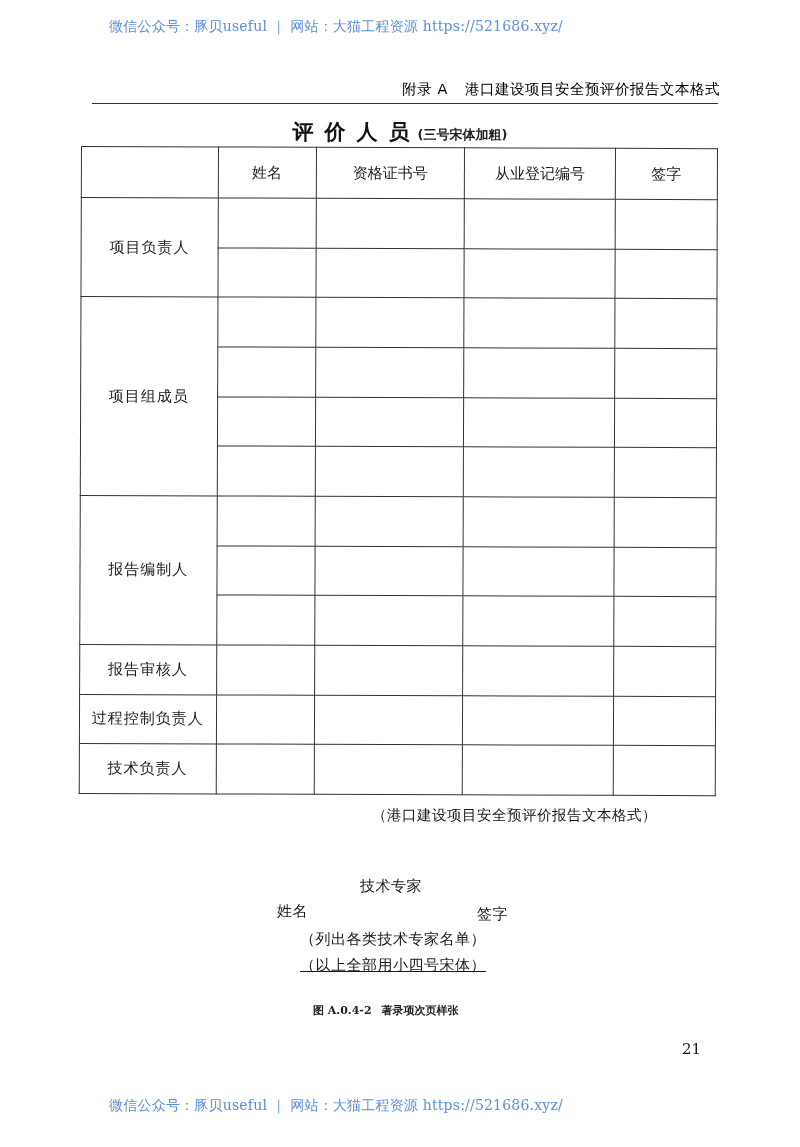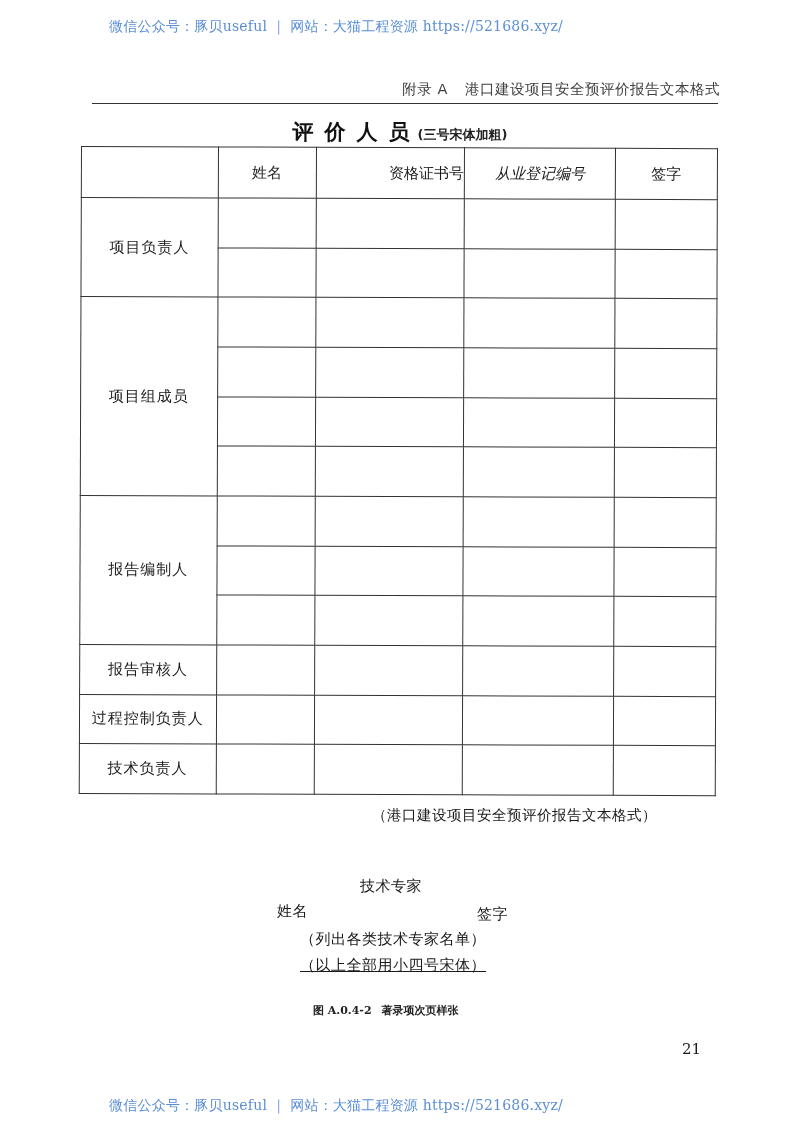--- a/index.html
+++ b/index.html
@@ -8,21 +8,21 @@
     font-family: "DejaVu Sans", "Liberation Sans", sans-serif; color: #1a1a1a;
   }
   .watermark {
     position: absolute; left: 0; width: 672px; text-align: center;
     font-family: "DejaVu Serif", "Liberation Serif", serif;
     font-size: 14px; color: #5b8ed6; letter-spacing: 0.2px;
   }
   .watermark.top { top: 18px; }
   .watermark.bottom { top: 1097px; }
   .running-header {
-    position: absolute; top: 80px; right: 80px; font-size: 14.5px; color: #404040;
+    position: absolute; top: 80px; right: 80px; font-size: 14.5px; color: #000000;
     letter-spacing: 0.5px;
   }
   .running-header .appx { margin-right: 12px; }
   .header-rule {
     position: absolute; top: 103px; left: 92px; width: 626px; height: 0;
     border-top: 1.5px solid #333;
   }
   .title-wrap {
     position: absolute; top: 118px; left: 0; width: 800px; text-align: center;
   }
@@ -35,22 +35,22 @@
     border-collapse: collapse; transform: rotate(0.2deg); transform-origin: top left;
   }
   table.roster td, table.roster th {
     border: 1.3px solid #333; padding: 0; font-weight: normal;
     font-size: 15px; color: #1a1a1a; text-align: center; vertical-align: middle;
   }
   table.roster th { height: 50px; }
   table.roster td { height: 48px; }
   table.roster .role { width: 134px; letter-spacing: 1px; }
   table.roster .c-name { width: 96px; }
-  table.roster .c-cert { width: 146px; text-align: right; }
-  table.roster .c-reg { width: 148px; font-style: italic; }
+  table.roster .c-cert { width: 146px; }
+  table.roster .c-reg { width: 148px; }
   table.roster .c-sign { width: 100px; }
   .footnote {
     position: absolute; top: 806px; left: 372px; font-size: 14.5px; color: #1a1a1a; letter-spacing: 0.5px;
   }
   .experts { position: absolute; top: 877px; left: 0; width: 800px; }
   .experts div { position: absolute; font-size: 15px; color: #1a1a1a; white-space: nowrap; letter-spacing: 0.5px; text-align: center; }
   .experts .heading { top: 0; left: 360px; }
   .experts .lbl-name { top: 25px; left: 277px; }
   .experts .lbl-sign { top: 28px; left: 477px; }
   .experts .note1 { top: 53px; left: 300px; }

